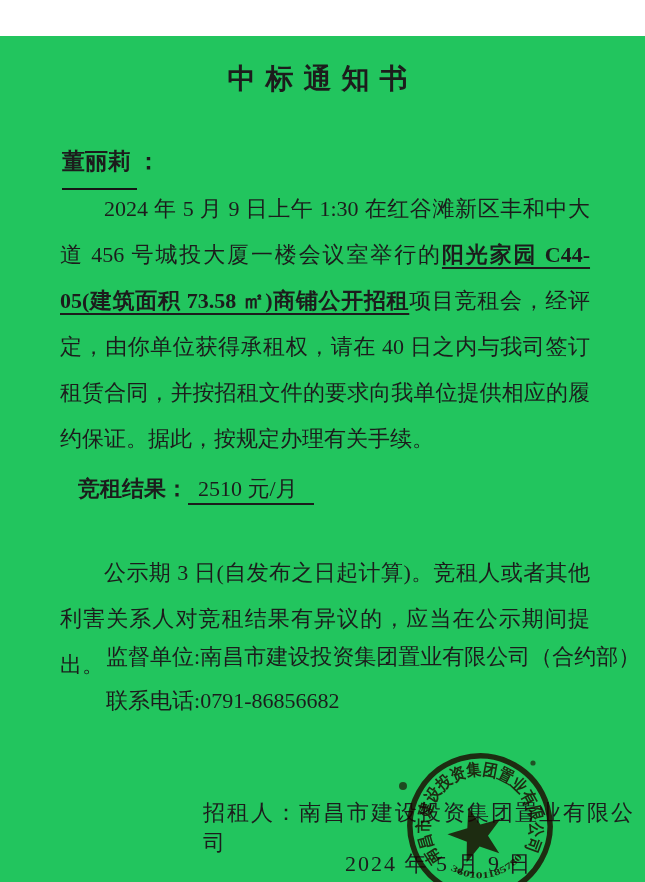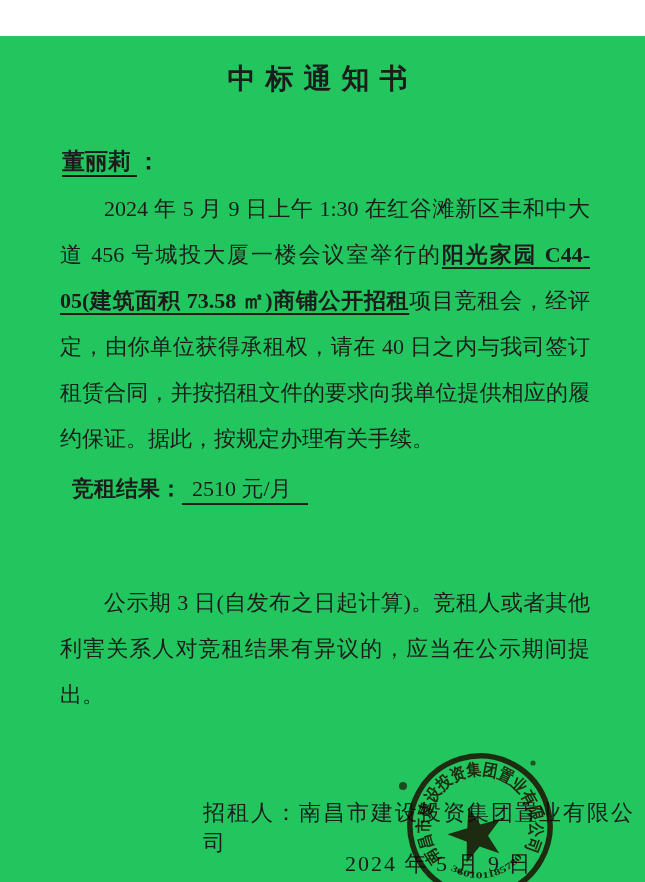--- a/index.html
+++ b/index.html
@@ -13,44 +13,44 @@
     margin-top:36px;
   }
   .title{
     position:absolute;top:24px;left:0;width:645px;
     text-align:center;font-size:28px;font-weight:bold;letter-spacing:10px;
   }
   .addressee{
     position:absolute;top:110px;left:62px;
     font-size:23px;font-weight:bold;
   }
-  .addressee .name{border-bottom:2.5px solid #161616;padding:0 6px 1px 0;}
+  .addressee .name{border-bottom:2.5px solid #161616;padding:0 6px 14px 0;}
   .body-para{
     position:absolute;top:150px;left:60px;width:530px;
     font-size:22px;line-height:46px;
     text-align:justify;text-justify:inter-character;
     text-indent:44px;
   }
   .emph{
     font-weight:bold;
     text-decoration:underline;
     text-decoration-thickness:2px;
     text-underline-offset:5px;
   }
   .result-line{
-    position:absolute;top:438px;left:72px;
+    position:absolute;top:438px;left:78px;
     font-size:22px;
   }
   .result-line .label{font-weight:bold;}
   .result-line .uval{
     border-bottom:2px solid #1c1c1c;
     padding:0 16px 2px 10px;
   }
   .notice-para{
-    position:absolute;top:544px;left:60px;width:530px;
+    position:absolute;top:514px;left:60px;width:530px;
     font-size:22px;line-height:46px;
     text-align:justify;text-justify:inter-character;
     text-indent:44px;
   }
   .supervisor-line{
     position:absolute;top:606px;left:62px;width:540px;
     font-size:22px;padding-left:44px;
   }
   .phone-line{
     position:absolute;top:650px;left:62px;width:540px;
@@ -83,21 +83,25 @@
   </div>
 
   <div class="body-para"><span>2024 年 5 月 9 日上午 1:30 在红谷滩新区丰和中大道 456 号城投大厦一楼会议室举行的</span><span class="emph">阳光家园 C44-05(建筑面积 73.58 ㎡)商铺公开招租</span><span>项目竞租会，经评定，由你单位获得承租权，请在 40 日之内与我司签订租赁合同，并按招租文件的要求向我单位提供相应的履约保证。据此，按规定办理有关手续。</span>
   </div>
 
   <div class="result-line"><span class="label">竞租结果：</span><span class="uval">2510 元/月</span>
   </div>
 
   <div class="notice-para">公示期 3 日(自发布之日起计算)。竞租人或者其他利害关系人对竞租结果有异议的，应当在公示期间提出。</div>
 
+  <div class="supervisor-line"><span>监督单位:</span><span>南昌市建设投资集团置业有限公司（合约部）</span>
+  </div>
 
+  <div class="phone-line"><span>联系电话:</span><span>0791-86856682</span>
+  </div>
 
   <div class="signature-line"><span>招租人：</span><span>南昌市建设投资集团置业有限公司</span>
   </div>
 
   <div class="date-line">2024 年 5 月 9 日</div>
 
   <svg class="stamp" viewBox="-130 -130 260 260" xmlns="http://www.w3.org/2000/svg">
 
     <circle cx="-77" cy="-40" r="4" opacity="0.8" fill="#d6281c"></circle>
     <circle cx="53" cy="-63" r="2.6" opacity="0.75" fill="#d6281c"></circle>

